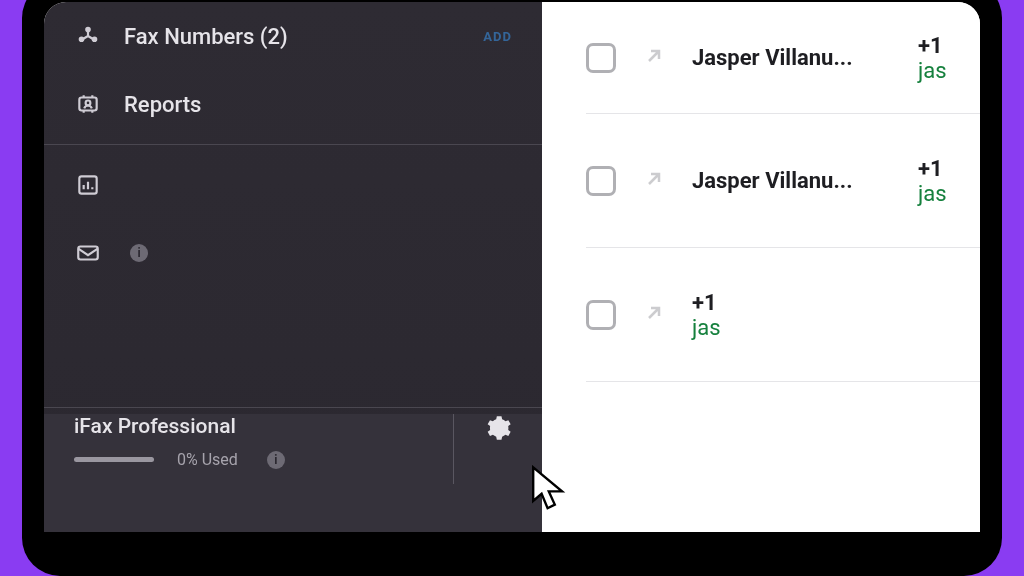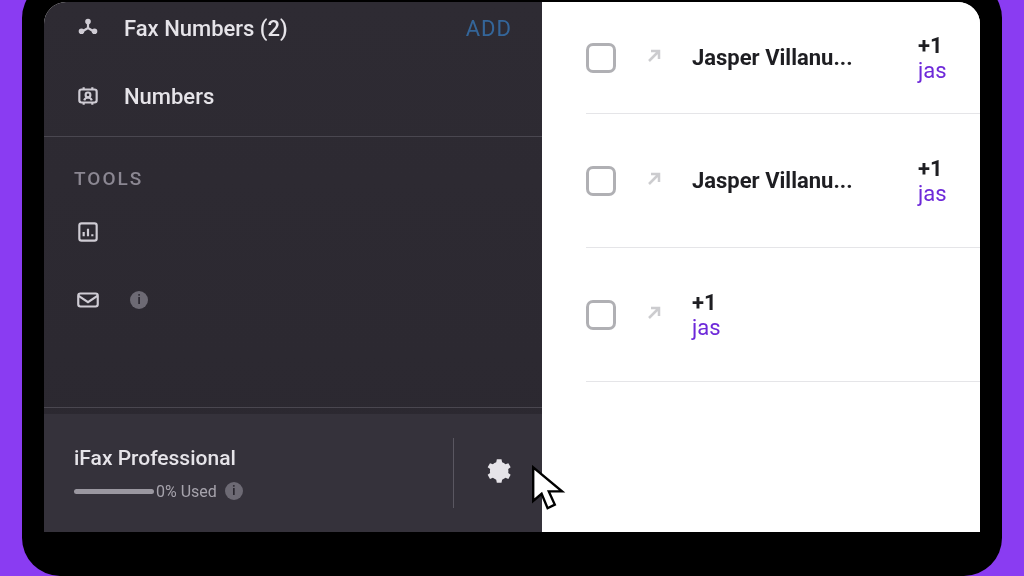--- a/index.html
+++ b/index.html
@@ -49,38 +49,38 @@
       display: flex;
       align-items: center;
       gap: 22px;
       padding: 20px 30px;
       font-size: 22px;
       font-weight: 500;
       color: #e6e4e9;
       cursor: pointer;
     }
     .sidebar-item:first-child {
-      padding-top: 12px;
+      padding-top: 20px;
     }
     .icon-slot {
       width: 28px;
       height: 28px;
       display: flex;
       align-items: center;
       justify-content: center;
       flex-shrink: 0;
     }
     .sidebar-item .icon-slot svg {
       stroke: #cfccd4;
     }
     .add-link {
       margin-left: auto;
       color: #3aa0ff;
-      font-size: 22px;
-      font-weight: 400;
+      font-size: 13px;
+      font-weight: 700;
       letter-spacing: 1px;
       opacity: 0.5;
     }
     .section-label {
       color: #8b8792;
       font-size: 19px;
       letter-spacing: 2px;
       padding: 24px 30px 8px 30px;
       font-weight: 500;
     }
@@ -100,36 +100,35 @@
       justify-content: center;
       font-size: 12px;
       font-weight: 700;
       margin-left: 6px;
       font-style: normal;
     }
     .sidebar-footer {
       height: 118px;
       background: #35323b;
       display: flex;
-      align-items: center;
       padding: 0 30px;
     }
     .plan-block {
       flex: 1;
     }
     .plan-name {
       font-size: 21px;
       font-weight: 500;
       color: #e6e4e9;
       margin-bottom: 12px;
     }
     .usage-row {
       display: flex;
       align-items: center;
-      gap: 2px;
+      gap: 23px;
     }
     .usage-bar {
       width: 80px;
       height: 5px;
       background: #9a97a0;
       border-radius: 3px;
     }
     .usage-text {
       color: #a6a3ac;
       font-size: 16px;
@@ -184,21 +183,21 @@
       align-items: flex-start;
       flex-shrink: 0;
     }
     .contact-phone {
       font-weight: 700;
       font-size: 22px;
       color: #1e1e22;
     }
     .contact-sub {
       font-size: 22px;
-      color: #6d28d9;
+      color: #15803d;
     }
     .cursor {
       position: absolute;
       left: 508px;
       top: 485px;
       pointer-events: none;
     }
   </style>
 </head>
 <body>
@@ -223,26 +222,25 @@
 
         <div class="sidebar-item">
           <span class="icon-slot">
             <svg width="26" height="26" viewBox="0 0 24 24" fill="none" stroke="#cfccd4" stroke-width="2">
               <rect x="4" y="6" width="16" height="12" rx="2"></rect>
               <circle cx="12" cy="11" r="2.2"></circle>
               <path d="M8.5 16c.6-1.6 2-2.6 3.5-2.6s2.9 1 3.5 2.6"></path>
               <path d="M8 4v2M16 4v2M8 18v2M16 18v2"></path>
             </svg>
           </span>
-          <span>Numbers</span>
+          <span>Reports</span>
         </div>
 
         <div class="divider"></div>
 
-        <div class="section-label">TOOLS</div>
 
         <div class="sidebar-item">
           <span class="icon-slot">
             <svg width="26" height="26" viewBox="0 0 24 24" fill="none" stroke="#cfccd4" stroke-width="2">
               <rect x="4" y="4" width="16" height="16" rx="2"></rect>
               <path d="M8 16v-4M12 16V9M16 16v-2"></path>
             </svg>
           </span>
         </div>
 

